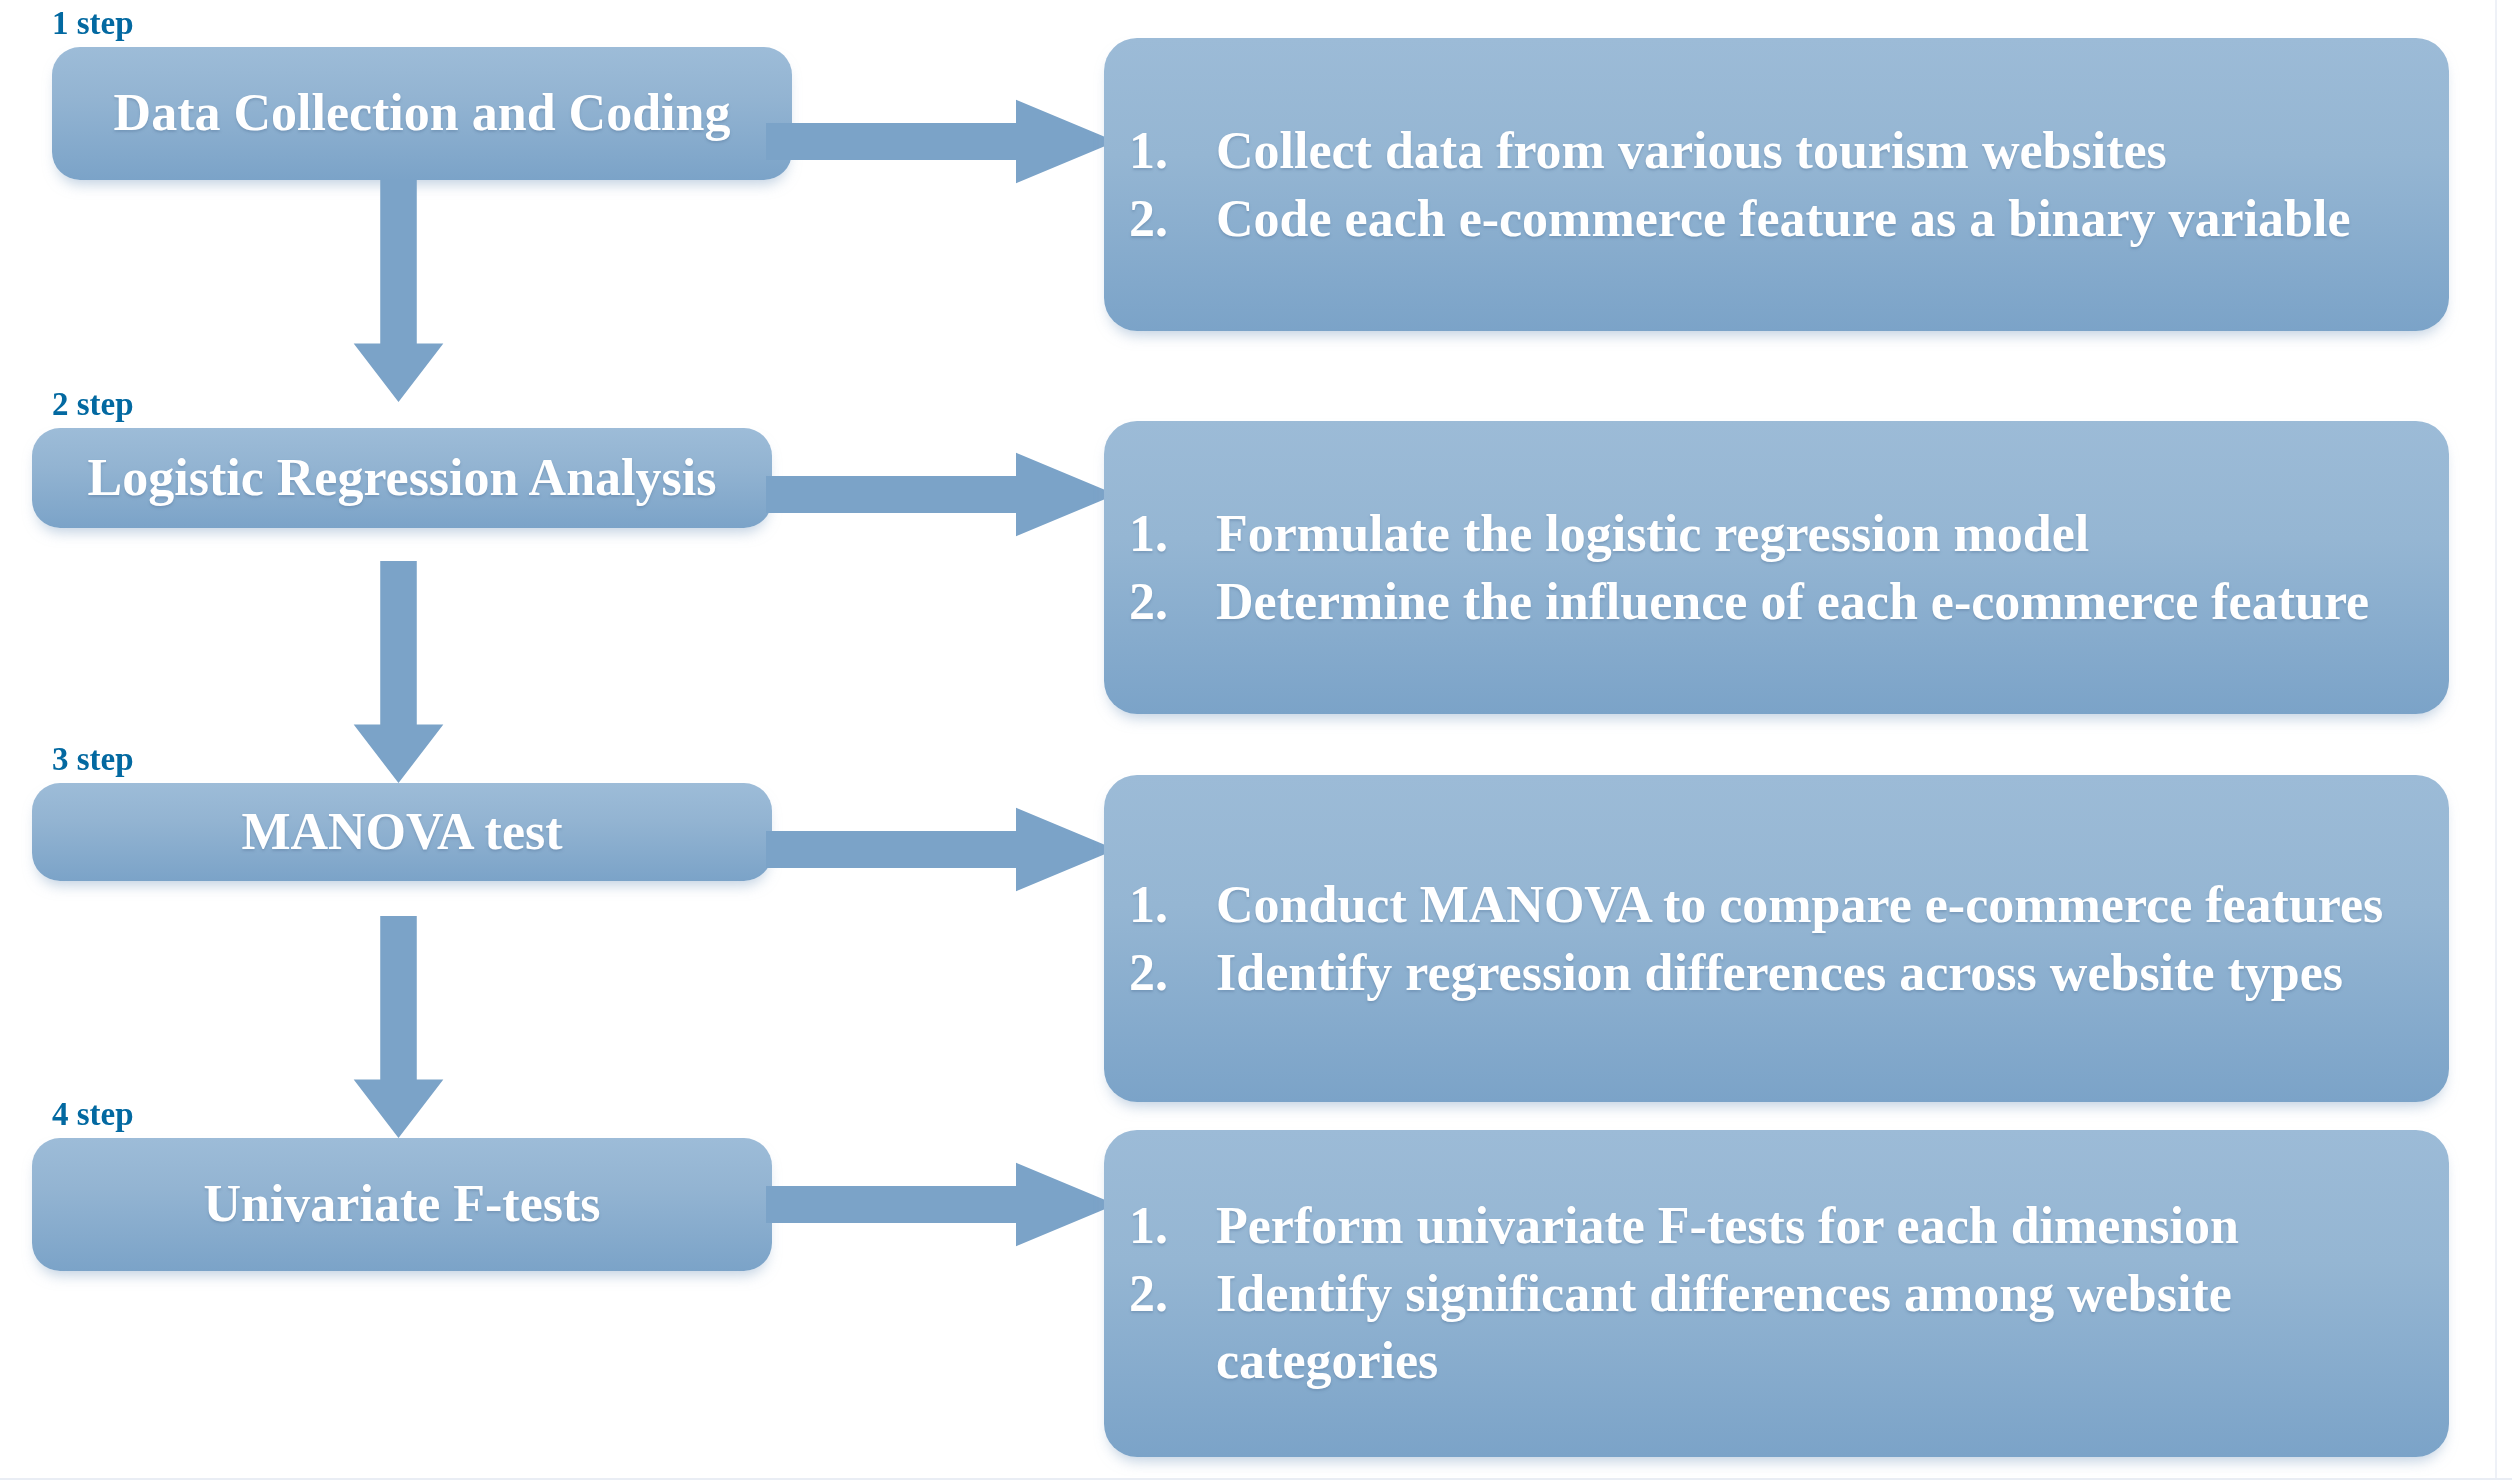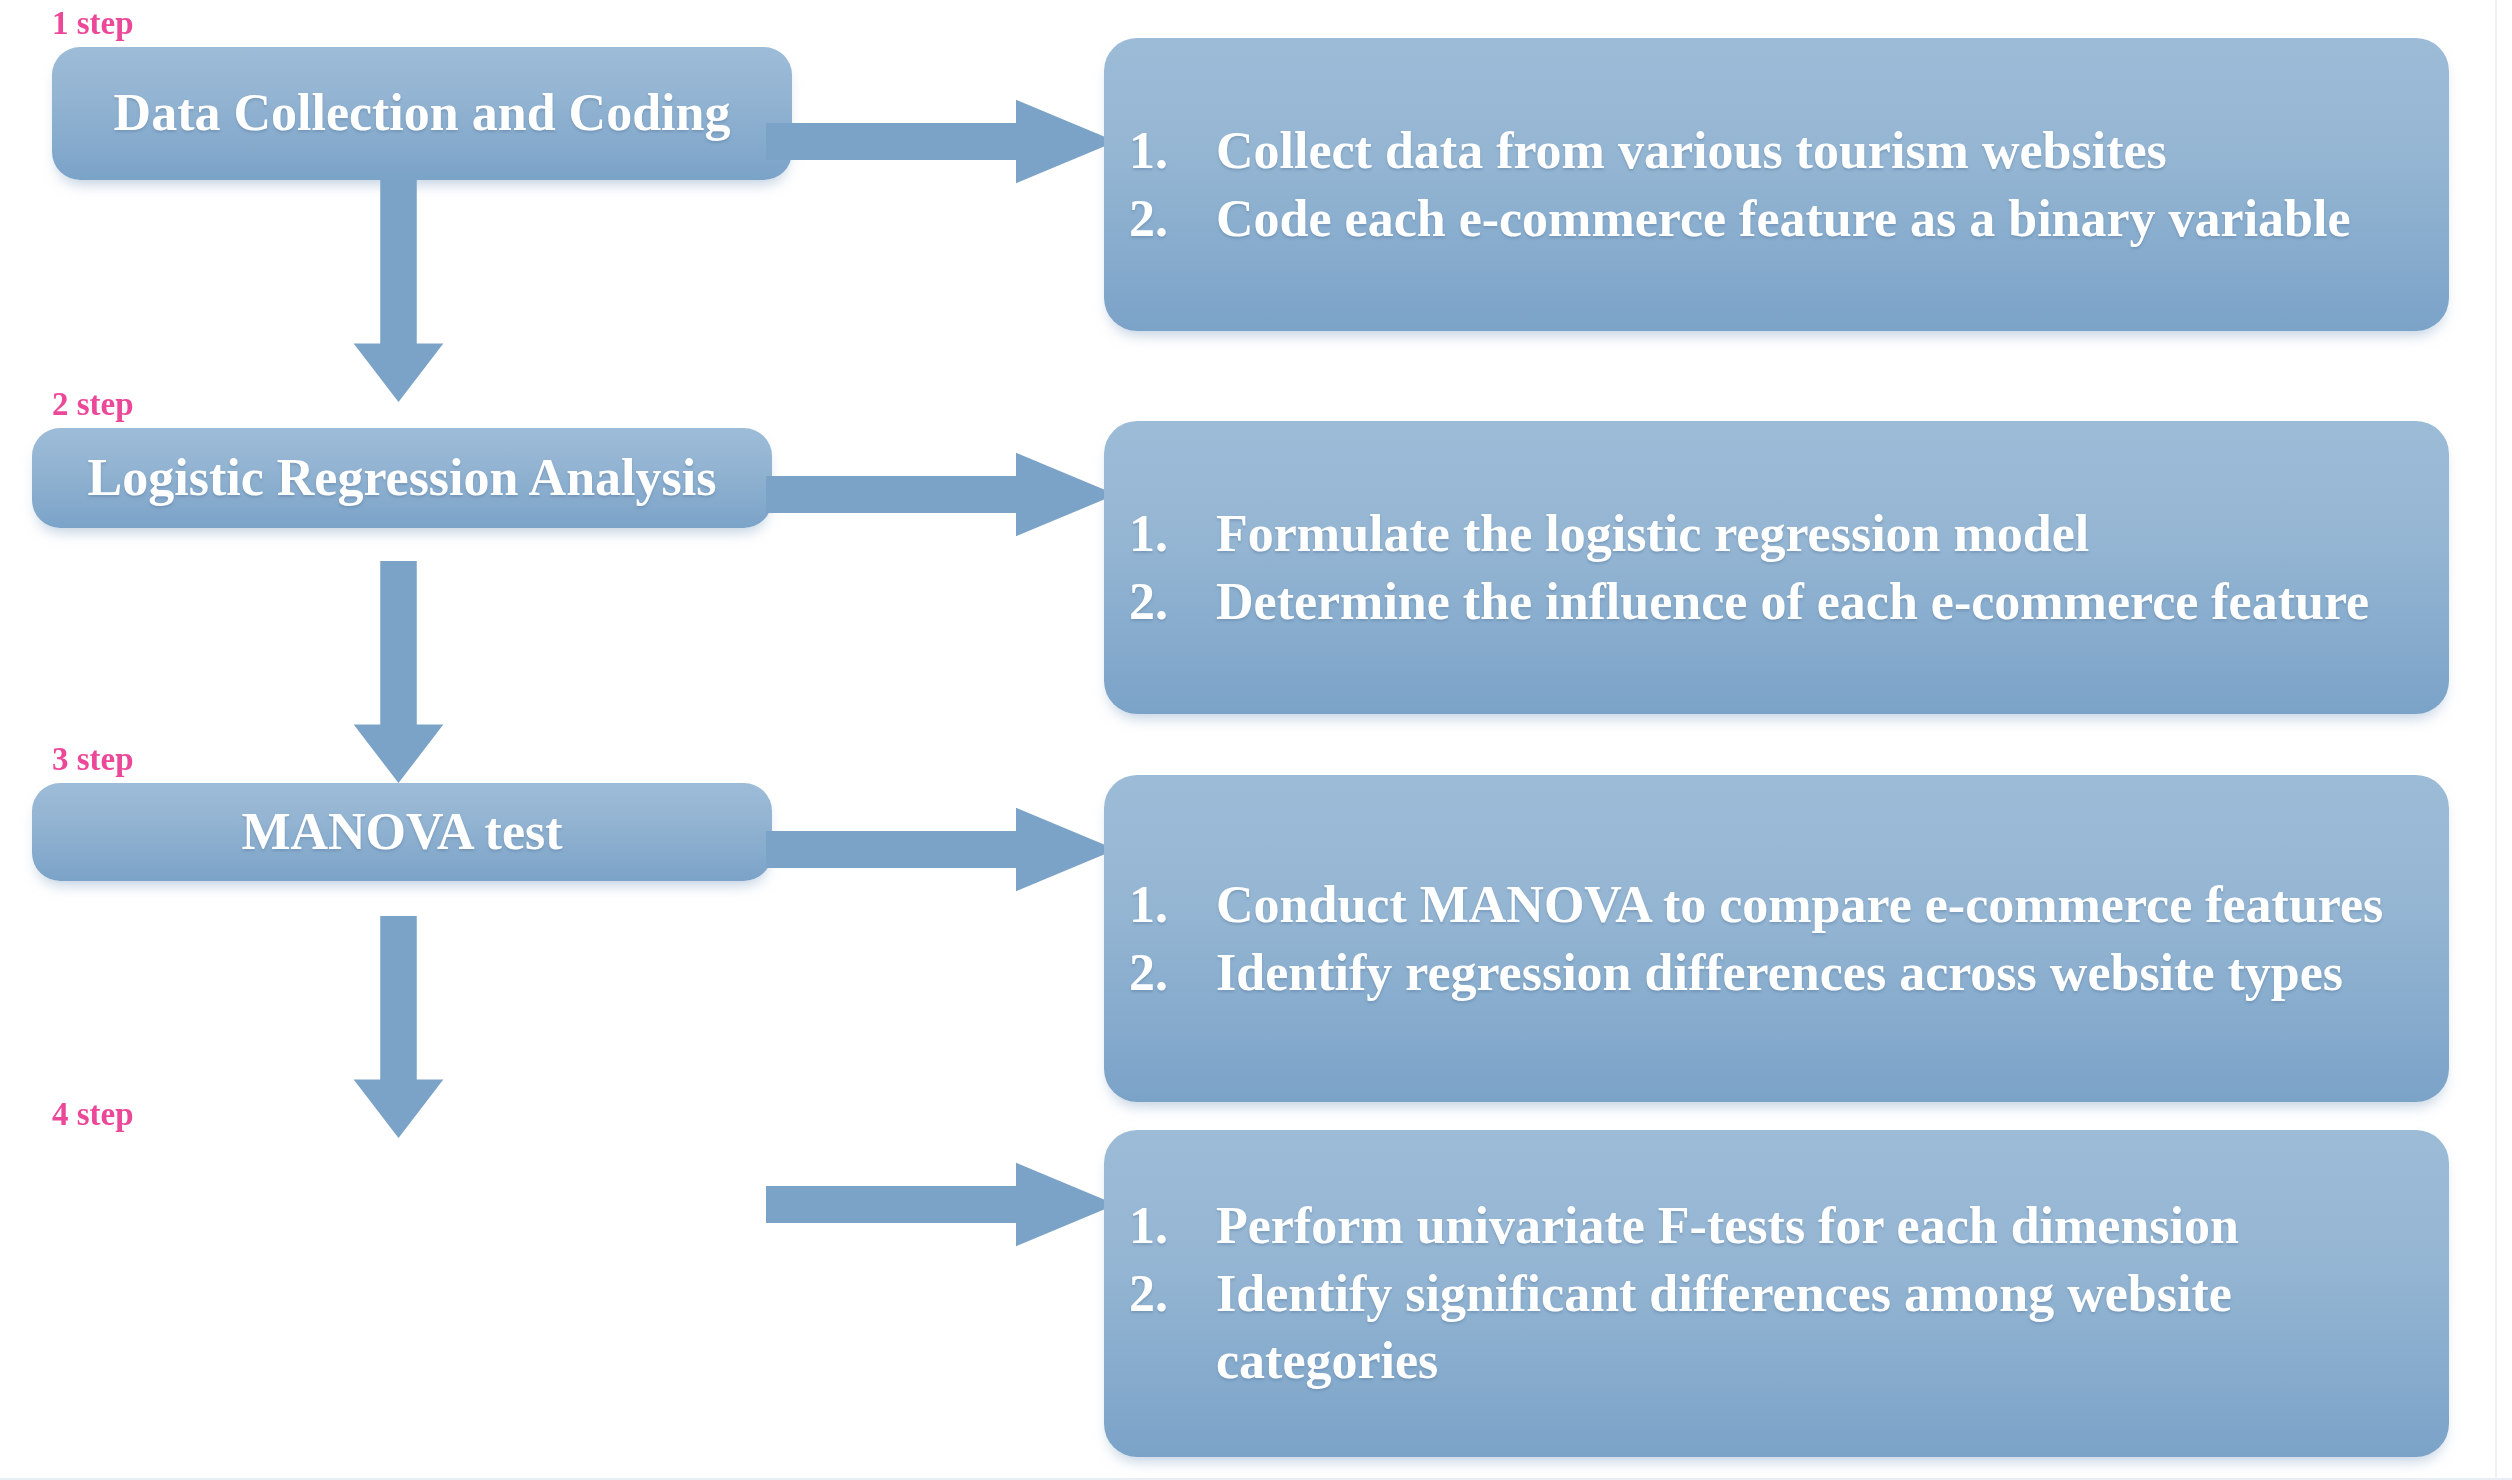--- a/index.html
+++ b/index.html
@@ -34,21 +34,21 @@
     background: #eef1f7;
   }
 
   
   .step-label {
     position: absolute;
     font-family: "Liberation Serif", "DejaVu Serif", serif;
     font-weight: bold;
     font-size: 33px;
     line-height: 1;
-    color: #ec4899;
+    color: #0369a1;
     white-space: nowrap;
   }
 
   
   .node {
     position: absolute;
     border-radius: 28px;
     background: linear-gradient(to bottom, #9dbcd8 0%, #93b4d2 38%, #7ba3c8 100%);
     box-shadow: 0 8.3px 13.3px -5px rgba(140, 170, 200, 0.55);
     display: flex;
@@ -194,20 +194,23 @@
   </div>
 
   <div class="arrow-v" style="left:352px; top:916px; width:93px; height:222px;">
     <svg viewBox="0 0 112 266" preserveAspectRatio="none">
       <path d="M34,0 L78,0 L78,196 L110,196 L56,266 L2,196 L34,196 Z" fill="#7ba3c8"></path>
     </svg>
   </div>
 
   <div class="step-label" style="left:52px; top:1098px;">4 step</div>
 
+  <div class="node" style="left:32px; top:1138px; width:740px; height:133px;">
+    <div class="node-title">Univariate F-tests</div>
+  </div>
 
   <div class="arrow-h" style="left:766px; top:1161px; width:350px; height:87px;">
     <svg viewBox="0 0 420 104" preserveAspectRatio="none">
       <path d="M0,30 L300,30 L300,2 L420,52 L300,102 L300,74 L0,74 Z" fill="#7ba3c8"></path>
     </svg>
   </div>
 
   <div class="detail" style="left:1104px; top:1130px; width:1345px; height:327px;">
     <div class="detail-item">
       <span class="detail-num">1.</span>

